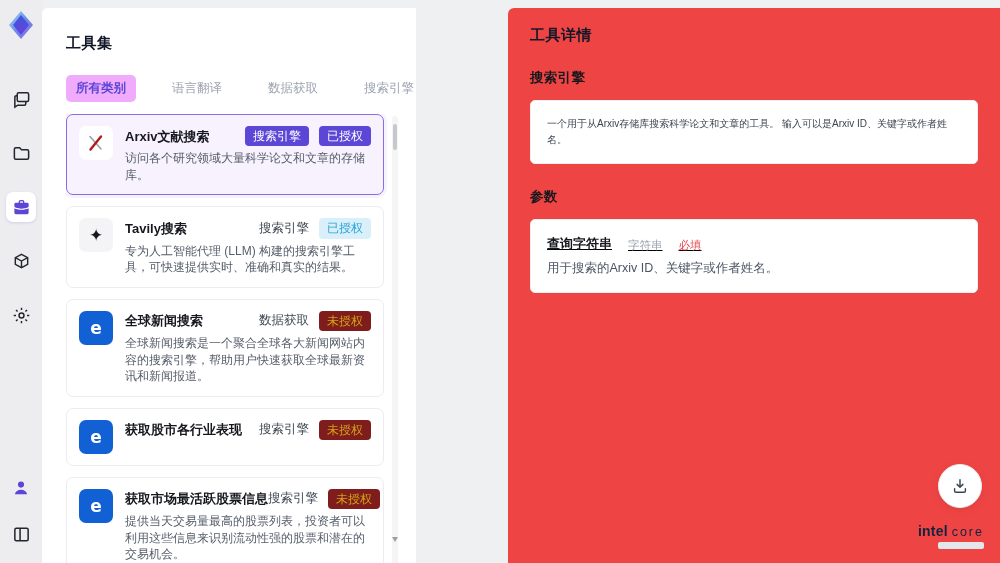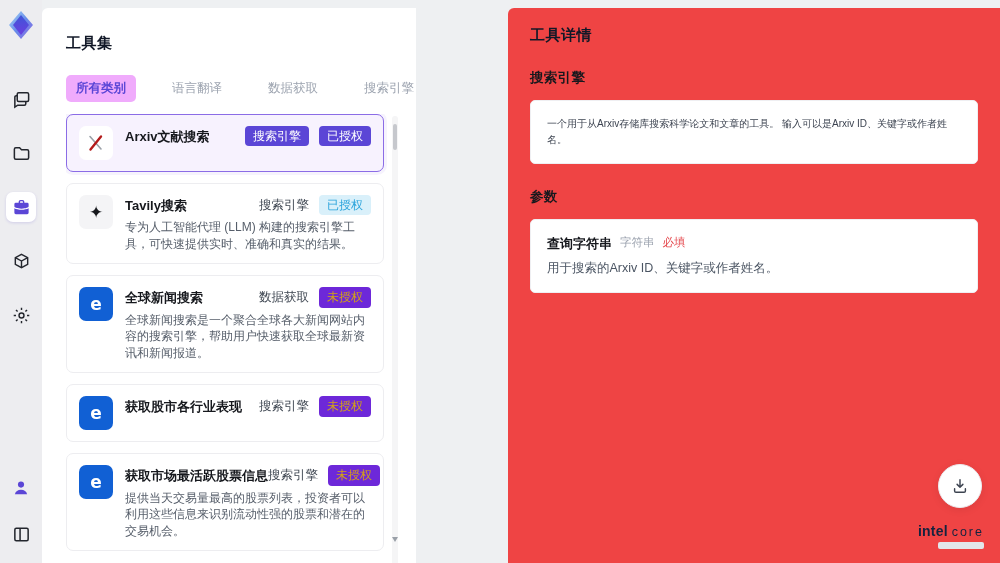--- a/index.html
+++ b/index.html
@@ -42,36 +42,36 @@
   .tool-icon .blue-e { color:#fff; font-weight:bold; font-size:17px; font-family:"DejaVu Sans",sans-serif; }
   .tool-icon .sparkle { font-size:17px; color:#16181d; line-height:1; }
   .tool-body { flex:1; min-width:0; }
   .tool-head { display:flex; align-items:center; }
   .tool-name { font-size:13px; font-weight:bold; color:#16181d; flex:0 0 auto; line-height:17px; }
   .tool-meta { margin-left:auto; display:flex; gap:10px; align-items:center; flex:0 0 auto; }
   .cat-text { font-size:12.5px; color:#3f4752; white-space:nowrap; }
   .badge { font-size:12px; border-radius:4px; padding:3px 8px; white-space:nowrap; line-height:1.2; }
   .badge.purple { background:#5b46d6; color:#ffffff; }
   .badge.blue { background:#d9f0fa; color:#2aa3db; }
-  .badge.yellow { background:#6d28d9; color:#d3a315; }
+  .badge.yellow { background:#7f1d1d; color:#d3a315; }
   .tool-desc { font-size:12px; color:#565e6a; line-height:16.5px; margin-top:4px; max-width:252px; }
 
   
   .list-scrollbar { position:absolute; right:0; top:2px; width:6px; height:452px; background:#f5f5f6; border-radius:3px; }
   .list-thumb { position:absolute; top:8px; left:1px; width:4px; height:26px; background:#c6c8cd; border-radius:2px; }
   .list-arrow { position:absolute; bottom:26px; left:0px; width:0; height:0;
     border-left:3px solid transparent; border-right:3px solid transparent; border-top:5px solid #9aa0a8; }
 
   
   .detail-title { font-size:15px; font-weight:bold; color:#111827; letter-spacing:.5px; }
   .section-h { font-size:13.5px; font-weight:bold; color:#16181d; margin-top:24px; letter-spacing:.3px; }
   .detail-box { margin-top:13px; background:#ffffff; border:1px solid #efeff2; border-radius:5px;
     padding:15px 16px; }
   .intro-text { font-size:10px; color:#3c4350; line-height:1.6; }
-  .param-line { display:flex; align-items:flex-start; gap:8px; }
+  .param-line { display:flex; align-items:flex-end; gap:16px;text-decoration:underline; }
   .param-name { font-size:13px; font-weight:bold; color:#16181d; }
   .param-type { font-size:11.5px; color:#9ca3af; }
   .param-required { font-size:11.5px; color:#e5484d; }
   .param-desc { margin-top:7px; font-size:12.5px; color:#4b5563; }
 
   
   .fab { position:absolute; right:18px; bottom:55px; width:44px; height:44px; border-radius:50%;
     background:#ffffff; border:1px solid #ececf0; box-shadow:0 2px 8px rgba(0,0,0,.08);
     display:flex; align-items:center; justify-content:center; cursor:pointer; z-index:6; }
   .intel-wrap { position:absolute; right:16px; bottom:14px; text-align:center; z-index:6; }
@@ -184,20 +184,21 @@
         </svg>
       </div>
       <div class="tool-body">
         <div class="tool-head">
           <span class="tool-name">Arxiv文献搜索</span>
           <span class="tool-meta">
             <span class="badge purple">搜索引擎</span>
             <span class="badge purple">已授权</span>
           </span>
         </div>
+        <div class="tool-desc" style="max-width:340px">访问各个研究领域大量科学论文和文章的存储库。</div>
       </div>
     </div>
 
     <div class="card">
       <div class="tool-icon">
           <span class="sparkle">✦</span>
         </div>
       <div class="tool-body">
         <div class="tool-head">
           <span class="tool-name">Tavily搜索</span>

